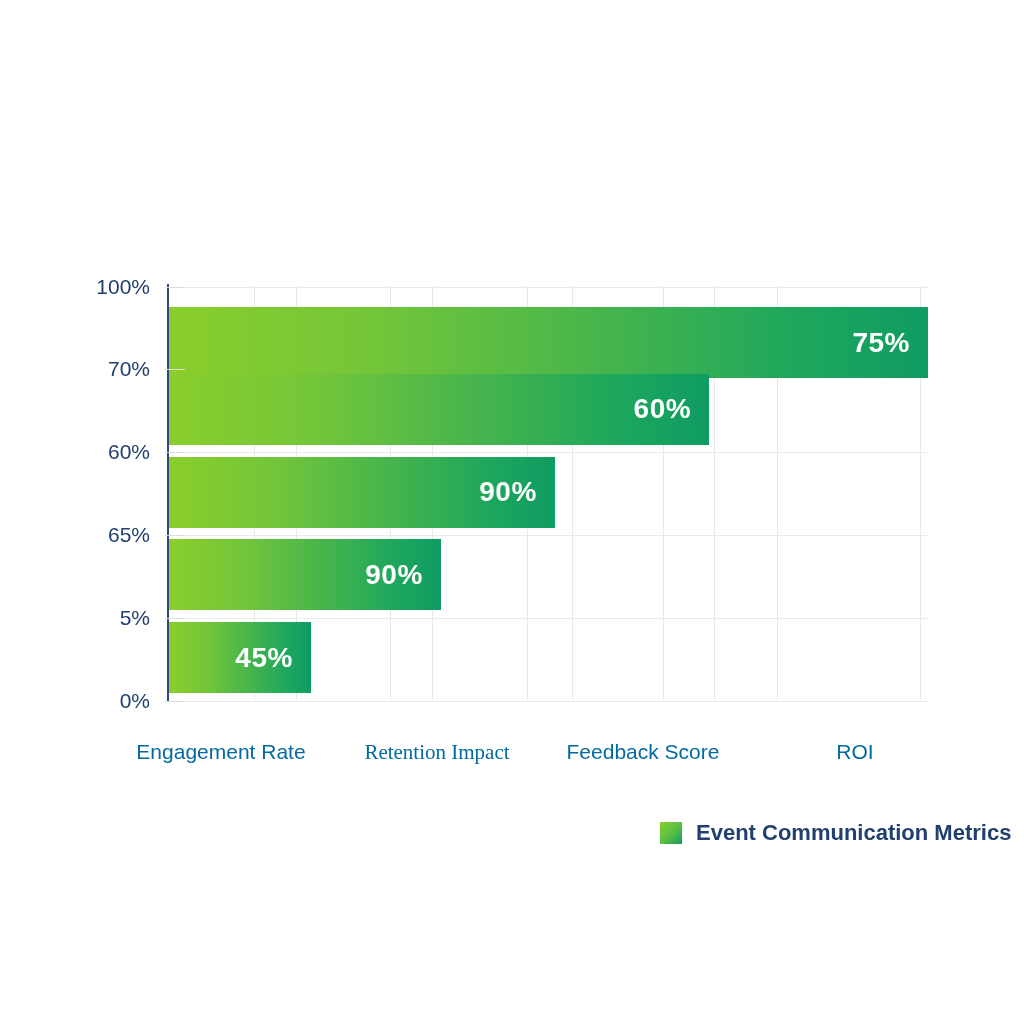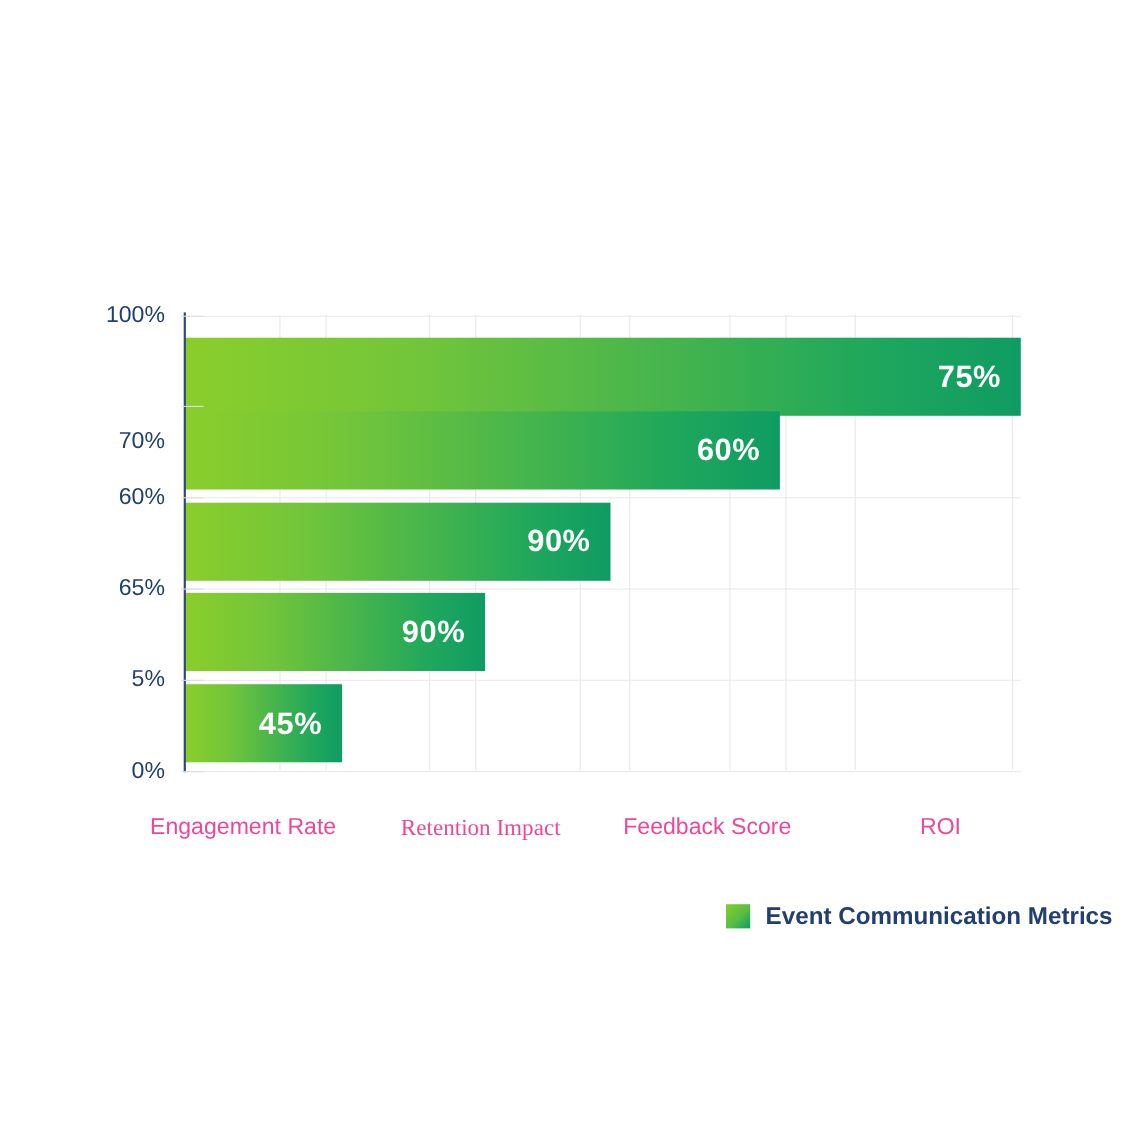--- a/index.html
+++ b/index.html
@@ -112,21 +112,21 @@
     position: absolute;
     left: 0;
     top: 740px;
     width: 1024px;
     height: 34px;
   }
   .x-tick {
     position: absolute;
     top: 0;
     transform: translateX(-50%);
-    color: #ec4899;
+    color: #0369a1;
     font-size: 21px;
     white-space: nowrap;
   }
 
   
   #legend {
     position: absolute;
     left: 660px;
     top: 820px;
     display: flex;
@@ -202,21 +202,21 @@
           </div>
         </div>
       </div>
   </div>
 
   <div id="y-axis-line"></div>
 
   <div id="y-ticks">
       <div class="y-tick" style="top: 287px;">100%</div>
       <div class="y-tick-dash" style="top: 287px;"></div>
-      <div class="y-tick" style="top: 369px; margin-top: 32px;">70%</div>
+      <div class="y-tick" style="top: 369px;">70%</div>
       <div class="y-tick-dash" style="top: 369px;"></div>
       <div class="y-tick" style="top: 452px;">60%</div>
       <div class="y-tick-dash" style="top: 452px;"></div>
       <div class="y-tick" style="top: 535px;">65%</div>
       <div class="y-tick-dash" style="top: 535px;"></div>
       <div class="y-tick" style="top: 618px;">5%</div>
       <div class="y-tick-dash" style="top: 618px;"></div>
       <div class="y-tick" style="top: 701px;">0%</div>
       <div class="y-tick-dash" style="top: 701px;"></div>
     </div>

